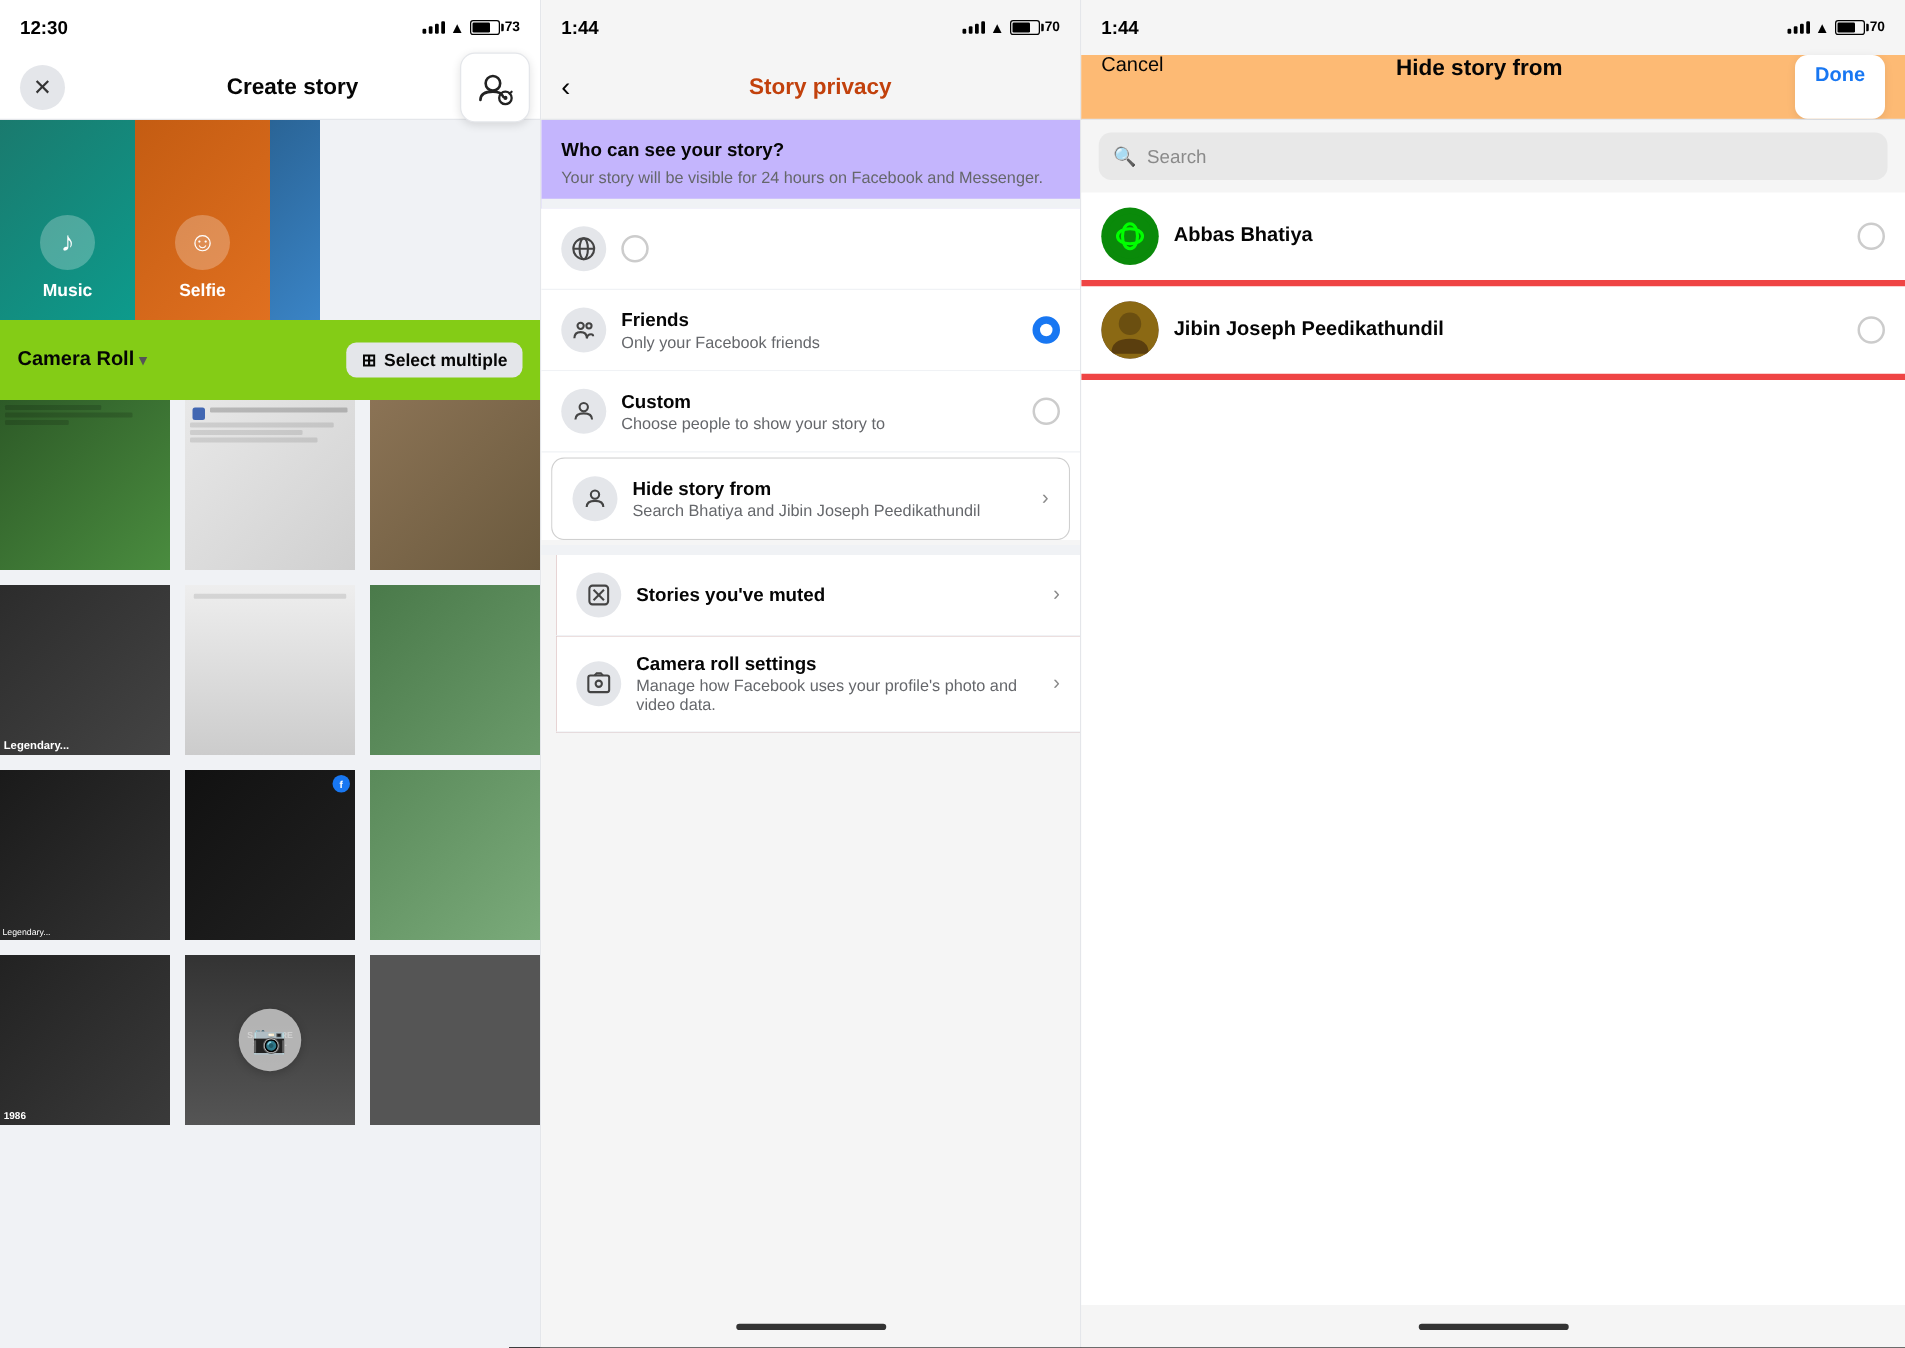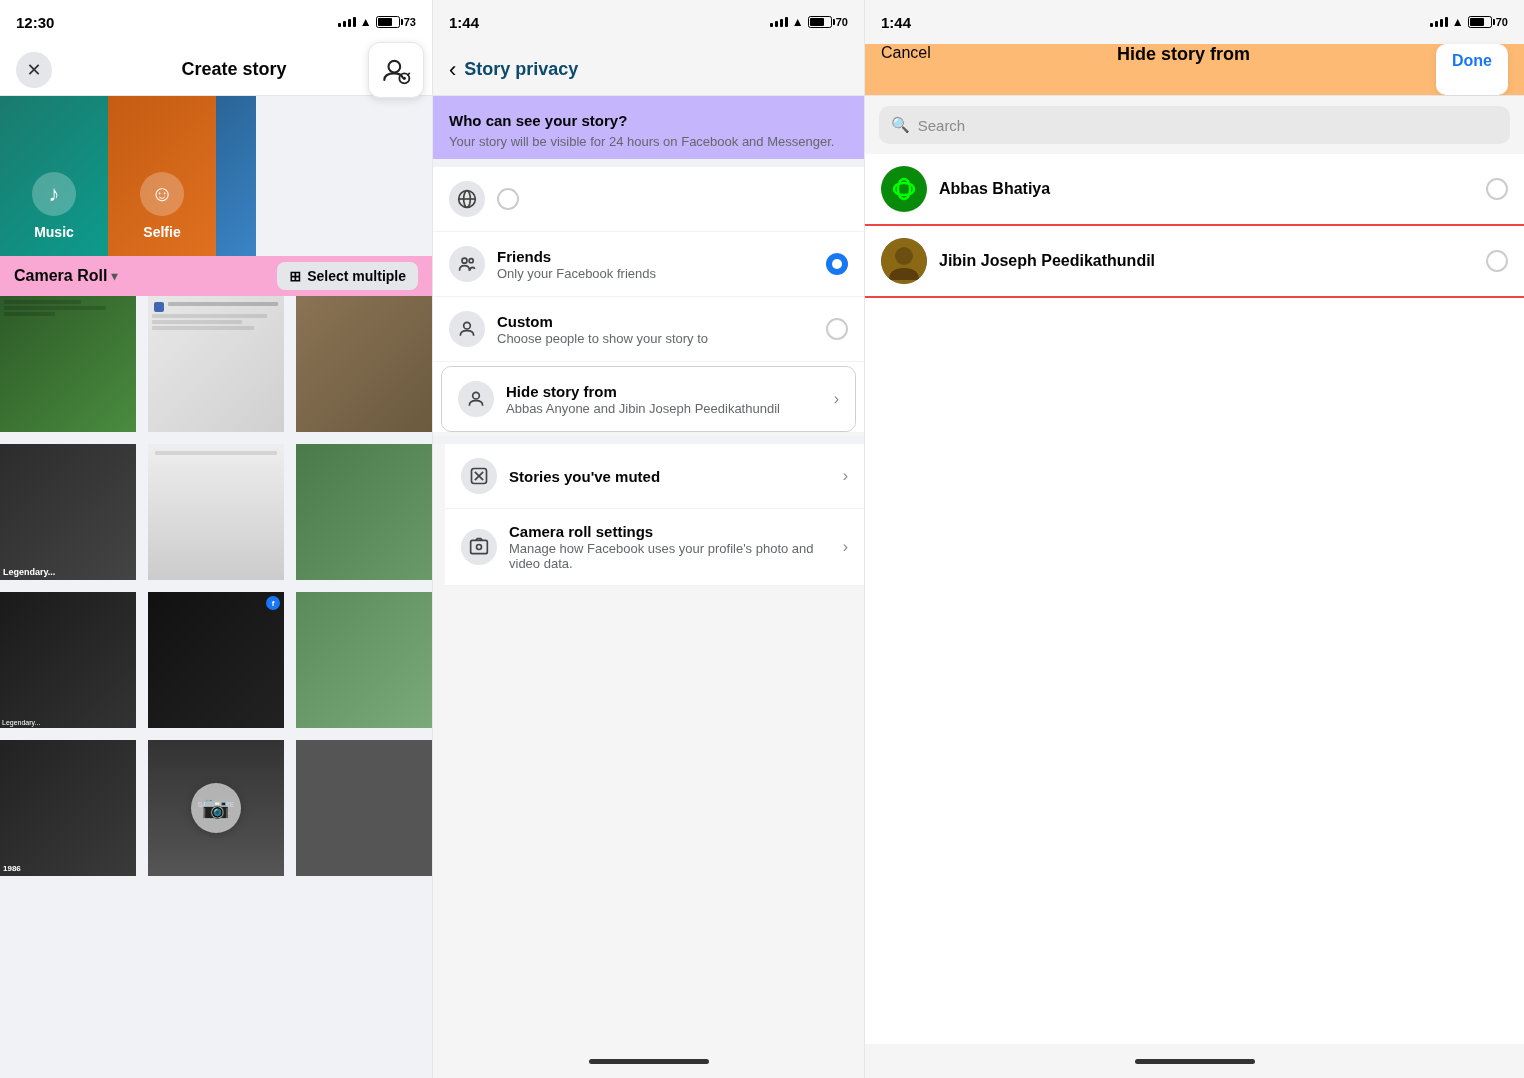--- a/index.html
+++ b/index.html
@@ -160,22 +160,22 @@
       color: #fff;
     }
     .story-option-label {
       color: #fff;
       font-size: 14px;
       font-weight: 600;
     }
 
     
     .camera-roll-header {
-      background: #f9a8d4;
-      padding: 6px 14px;
+      background: #84cc16;
+      padding: 18px 14px;
       display: flex;
       align-items: center;
       justify-content: space-between;
     }
     .camera-roll-title {
       font-size: 16px;
       font-weight: 600;
       color: #050505;
       display: flex;
       align-items: center;
@@ -271,23 +271,24 @@
       border-bottom: 1px solid #e4e6ea;
     }
     .back-arrow {
       font-size: 22px;
       color: #050505;
       cursor: pointer;
       margin-right: 8px;
     }
     .panel2-title {
       flex: 1;
+      text-align: center;
       font-size: 18px;
       font-weight: 700;
-      color: #0c4a6e;
+      color: #c2410c;
     }
 
     .panel2-content {
       flex: 1;
       overflow-y: auto;
       background: #f5f5f5;
       padding: 0;
     }
 
     .privacy-info-section {
@@ -454,21 +455,21 @@
 
     .contacts-list {
       flex: 1;
       background: #fff;
       overflow-y: auto;
     }
     .contact-item {
       display: flex;
       align-items: center;
       padding: 12px 16px;
-      border-bottom: 2px solid #ef4444;
+      border-bottom: 5px solid #ef4444;
       cursor: pointer;
     }
     .contact-avatar {
       width: 46px;
       height: 46px;
       border-radius: 50%;
       margin-right: 12px;
       flex-shrink: 0;
       display: flex;
       align-items: center;
@@ -754,21 +755,21 @@
         <div class="privacy-option-item" style="border-bottom:none;border-radius:10px;">
           <div class="privacy-option-icon">
             <svg width="20" height="20" viewBox="0 0 24 24" fill="none" stroke="#444" stroke-width="2">
               <circle cx="12" cy="8" r="4"></circle>
               <path d="M4 20 Q4 14 12 14 Q20 14 20 20"></path>
               <line x1="2" y1="2" x2="6" y2="6" stroke-width="0"></line>
             </svg>
           </div>
           <div class="privacy-option-text">
             <div class="privacy-option-title">Hide story from</div>
-            <div class="privacy-option-sub">Abbas Anyone and Jibin Joseph Peedikathundil</div>
+            <div class="privacy-option-sub">Search Bhatiya and Jibin Joseph Peedikathundil</div>
           </div>
           <span class="chevron-right">›</span>
         </div>
       </div>
 
     </div>
 
     <div class="privacy-section-divider"></div>
 
     <div class="privacy-secondary-section">

